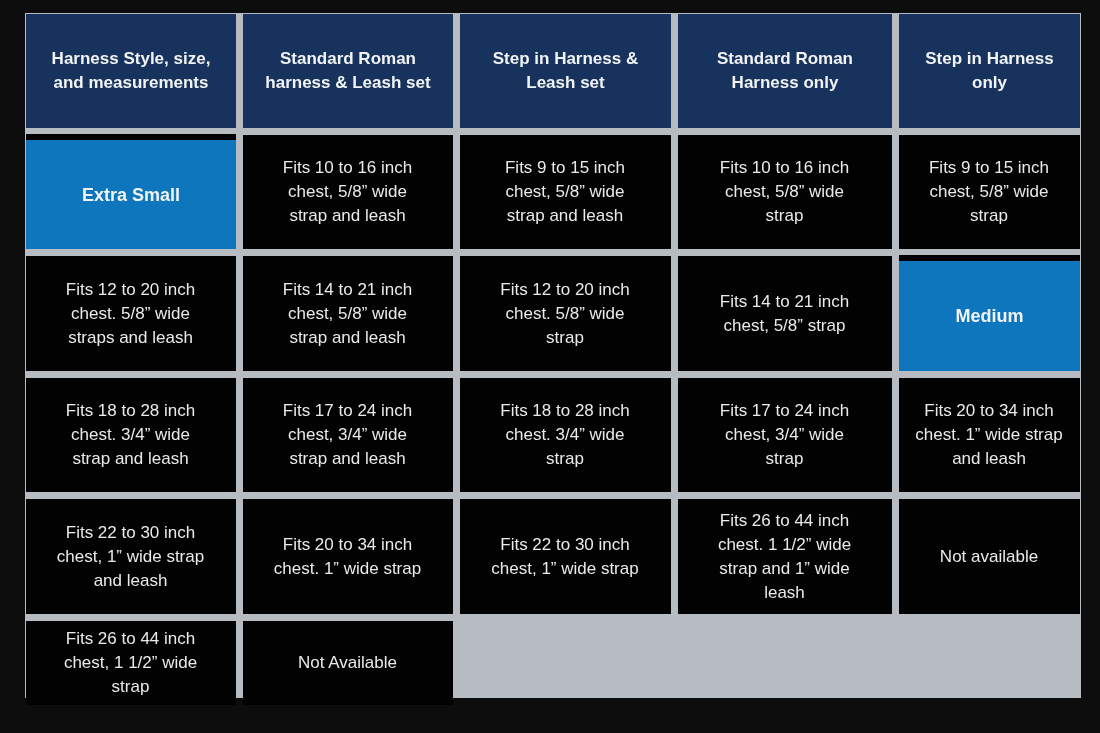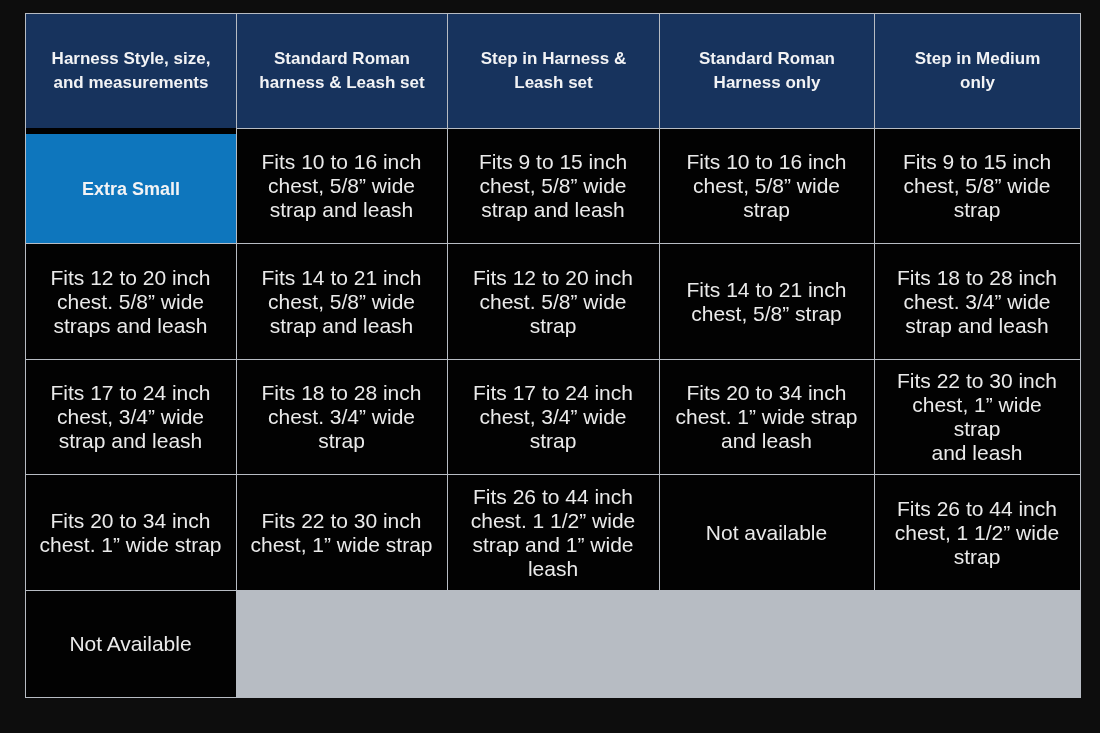--- a/index.html
+++ b/index.html
@@ -23,21 +23,21 @@
   }
   .size-chart {
     position: absolute;
     left: 25px;
     top: 13px;
     width: 1056px;
     height: 685px;
     display: grid;
     grid-template-columns: 210px 210px 211px 214px 1fr;
     grid-template-rows: 114px 114px 115px 114px 115px 1fr;
-    gap: 1px;
+    gap: 7px;
     background: var(--border, #b7bcc3);
     border: 1px solid var(--border, #b7bcc3);
   }
   .cell {
     display: flex;
     align-items: center;
     justify-content: center;
     text-align: center;
     padding: 6px 13px;
     white-space: pre-line;
@@ -53,38 +53,38 @@
     background: var(--size-col-bg, #0e76bd);
     color: var(--header-text, #f2f3f5);
     font-weight: bold;
     font-size: 18px;
     border-top: 6px solid #000000;
     margin-top: -1px;
   }
   .cell.data {
     background: var(--cell-bg, #020202);
     color: var(--cell-text, #eaeaea);
-    font-size: 21px;
+    font-size: 17px;
     padding-left: 12px;
   }
 </style>
 </head>
 <body>
 
 <div class="size-chart">
 
   <div class="cell header">Harness Style, size,
 and measurements</div>
   <div class="cell header">Standard Roman
 harness &amp; Leash set</div>
   <div class="cell header">Step in Harness &amp;
 Leash set</div>
   <div class="cell header">Standard Roman
 Harness only</div>
-  <div class="cell header">Step in Medium
+  <div class="cell header">Step in Harness
 only</div>
 
   <div class="cell size">Extra Small</div>
   <div class="cell data">Fits 10 to 16 inch
 chest, 5/8” wide
 strap and leash</div>
   <div class="cell data">Fits 9 to 15 inch
 chest, 5/8” wide
 strap and leash</div>
   <div class="cell data">Fits 10 to 16 inch
@@ -99,20 +99,21 @@
 straps and leash</div>
   <div class="cell data">Fits 14 to 21 inch
 chest, 5/8” wide
 strap and leash</div>
   <div class="cell data">Fits 12 to 20 inch
 chest. 5/8” wide
 strap</div>
   <div class="cell data">Fits 14 to 21 inch
 chest, 5/8” strap</div>
 
+  <div class="cell size">Medium</div>
   <div class="cell data">Fits 18 to 28 inch
 chest. 3/4” wide
 strap and leash</div>
   <div class="cell data">Fits 17 to 24 inch
 chest, 3/4” wide
 strap and leash</div>
   <div class="cell data">Fits 18 to 28 inch
 chest. 3/4” wide
 strap</div>
   <div class="cell data">Fits 17 to 24 inch

